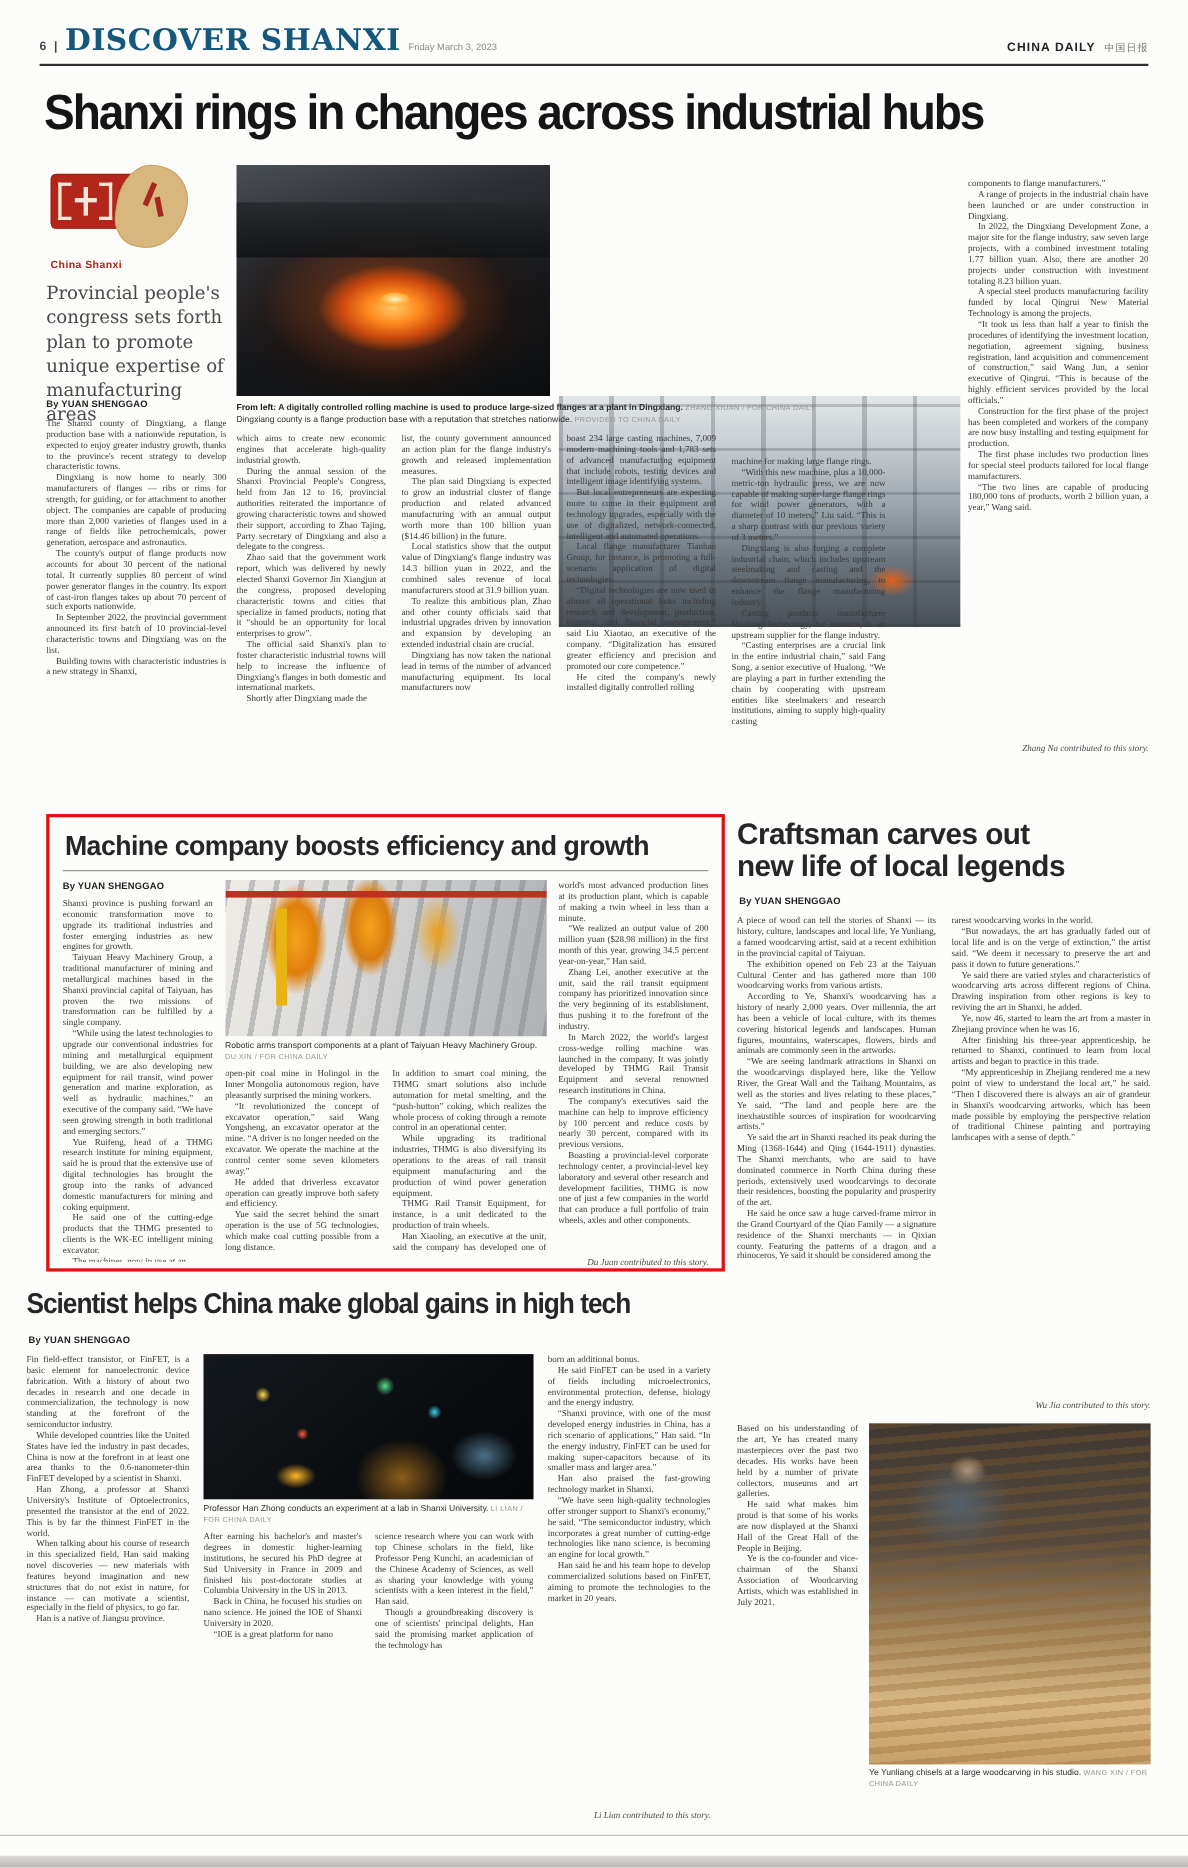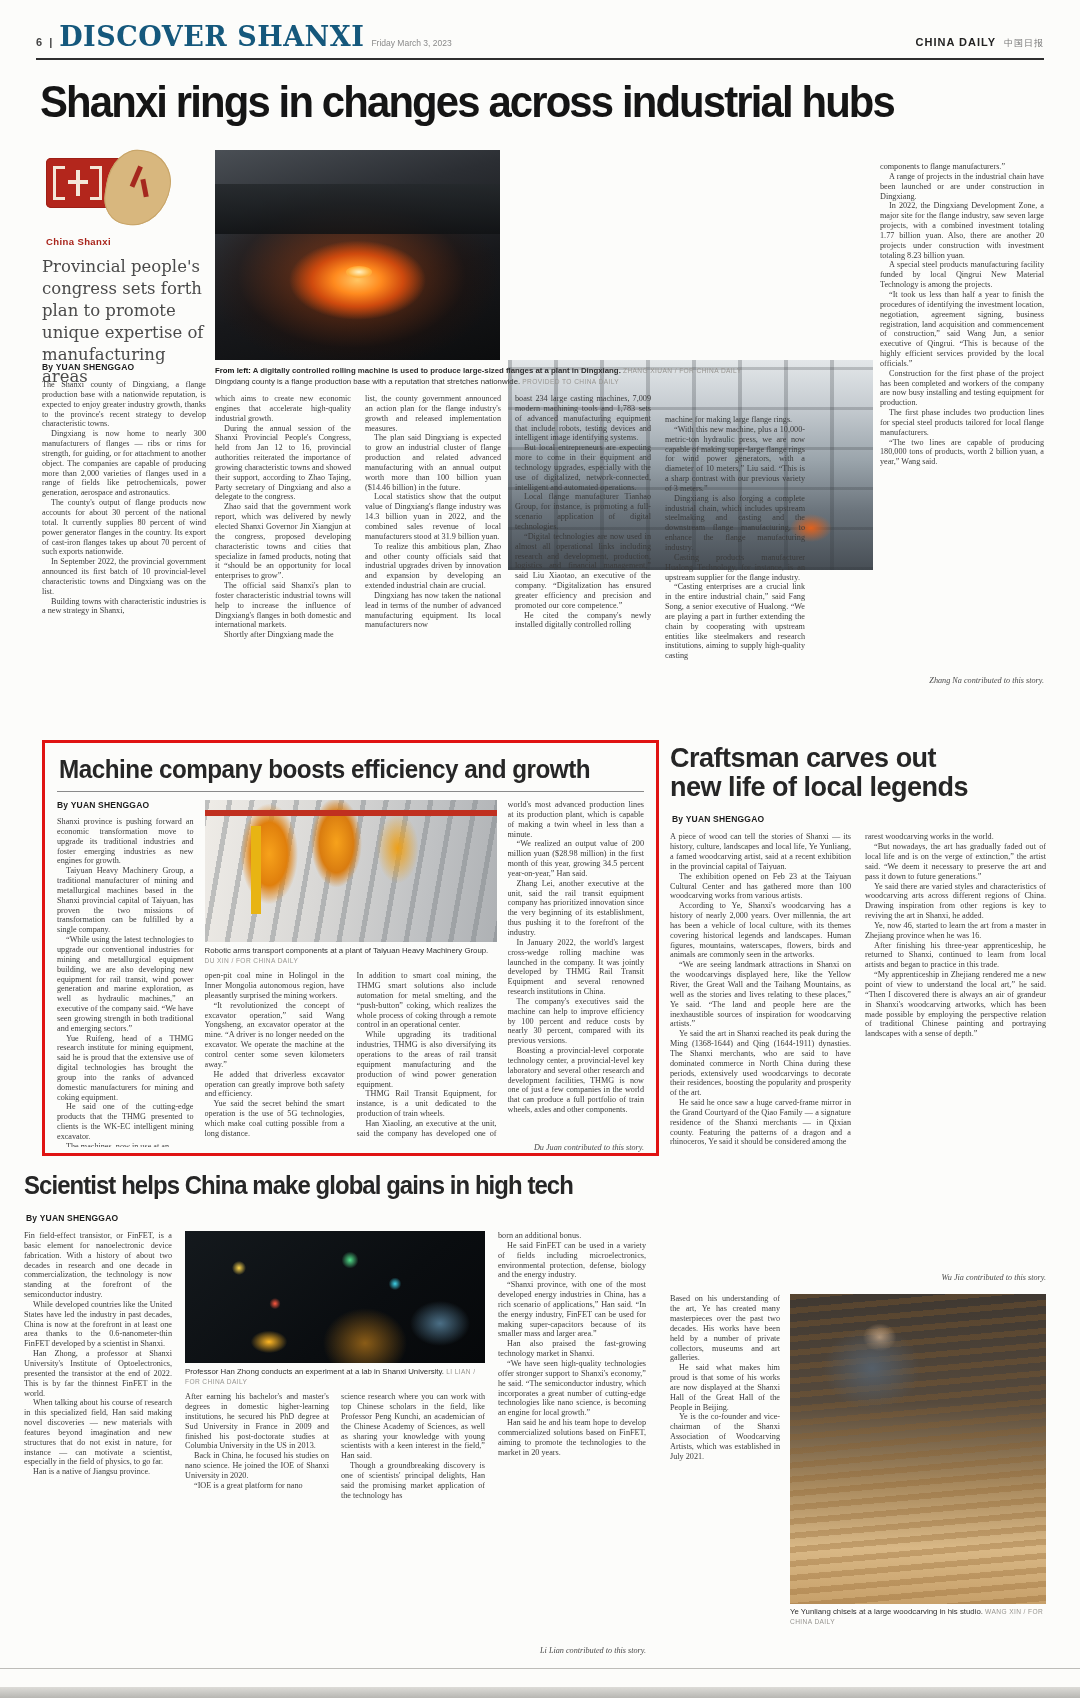--- a/index.html
+++ b/index.html
@@ -232,21 +232,21 @@
               <p class="para">THMG Rail Transit Equipment, for instance, is a unit dedicated to the production of train wheels.</p>
               <p class="para">Han Xiaoling, an executive at the unit, said the company has developed one of the</p>
             </div>
         </div>
       </div>
       <div style="width:142px;">
         <div class="colbox" style="height:340px;">
             <p class="para">world's most advanced production lines at its production plant, which is capable of making a twin wheel in less than a minute.</p>
             <p class="para">“We realized an output value of 200 million yuan ($28.98 million) in the first month of this year, growing 34.5 percent year-on-year,” Han said.</p>
             <p class="para">Zhang Lei, another executive at the unit, said the rail transit equipment company has prioritized innovation since the very beginning of its establishment, thus pushing it to the forefront of the industry.</p>
-            <p class="para">In January 2022, the world's largest cross-wedge rolling machine was launched in the company. It was jointly developed by THMG Rail Transit Equipment and several renowned research institutions in China.</p>
+            <p class="para">In March 2022, the world's largest cross-wedge rolling machine was launched in the company. It was jointly developed by THMG Rail Transit Equipment and several renowned research institutions in China.</p>
             <p class="para">The company's executives said the machine can help to improve efficiency by 100 percent and reduce costs by nearly 30 percent, compared with its previous versions.</p>
             <p class="para">Boasting a provincial-level corporate technology center, a provincial-level key laboratory and several other research and development facilities, THMG is now one of just a few companies in the world that can produce a full portfolio of train wheels, axles and other components.</p>
           </div>
         <div class="endnote" style="margin-top:3px;">Du Juan contributed to this story.</div>
       </div>
     </div>
   </div>
 
   <div class="abs" style="left:670px;top:744px;width:376px;">
     <div class="h-craft">Craftsman carves out</div>

